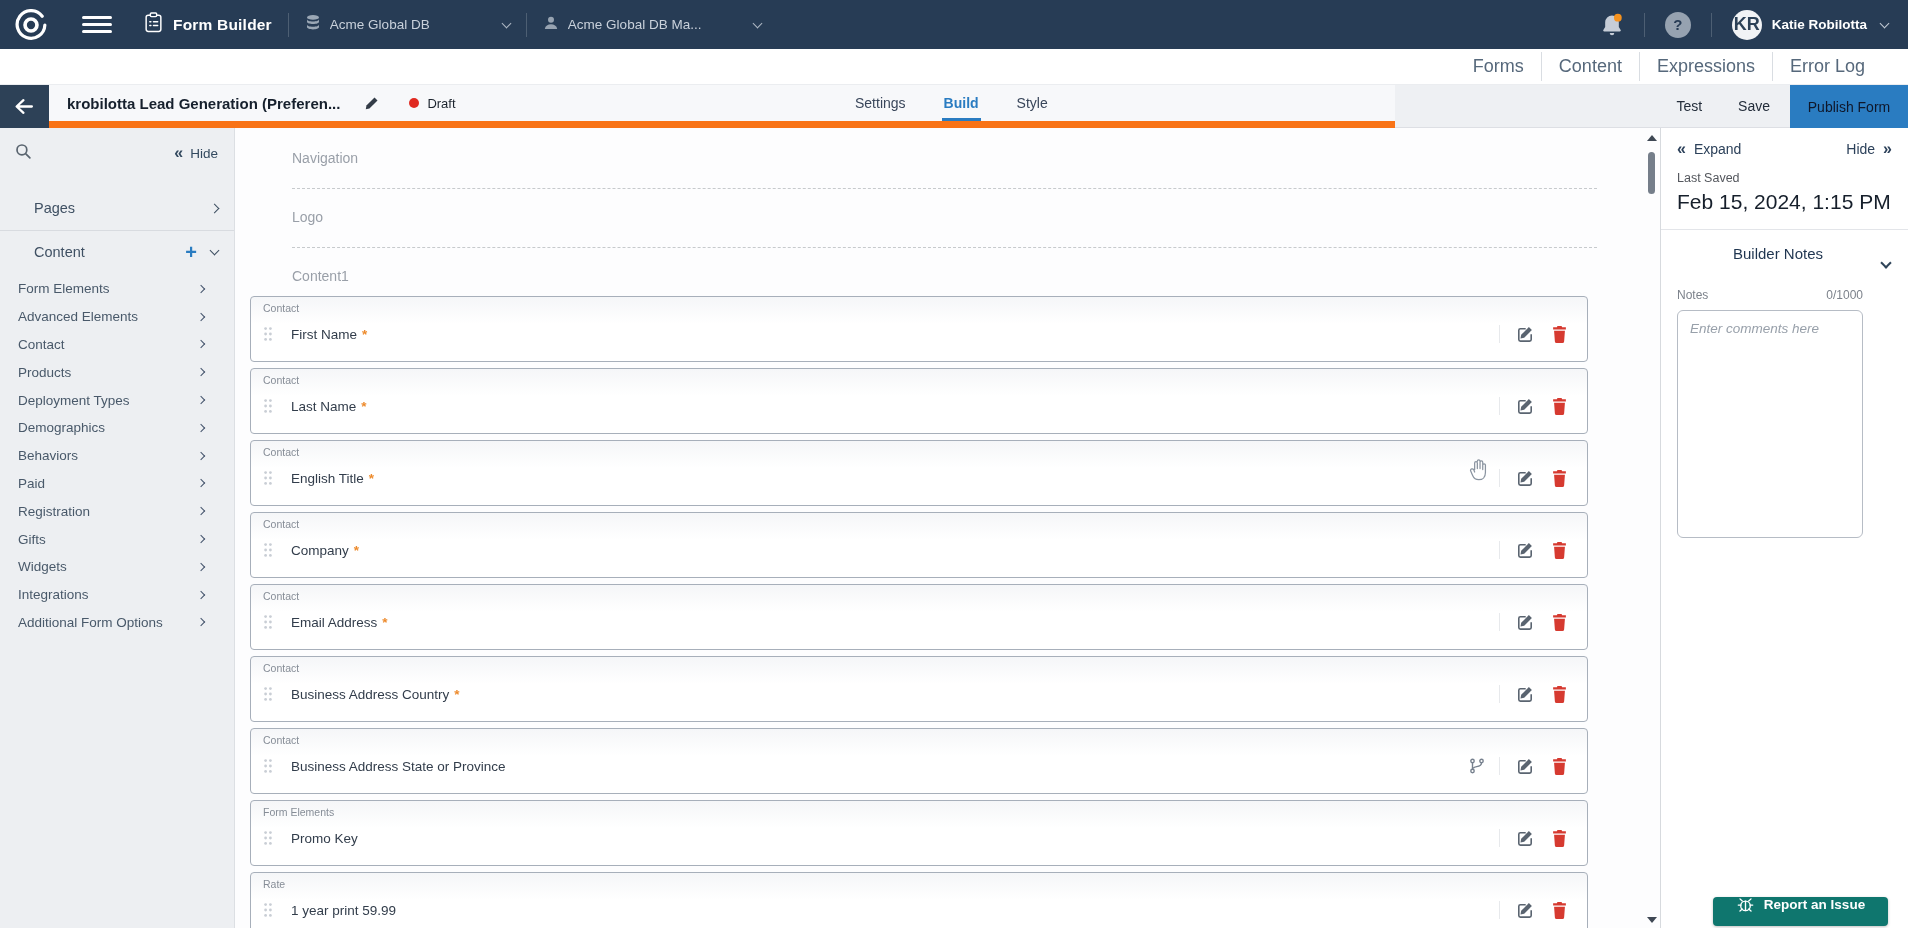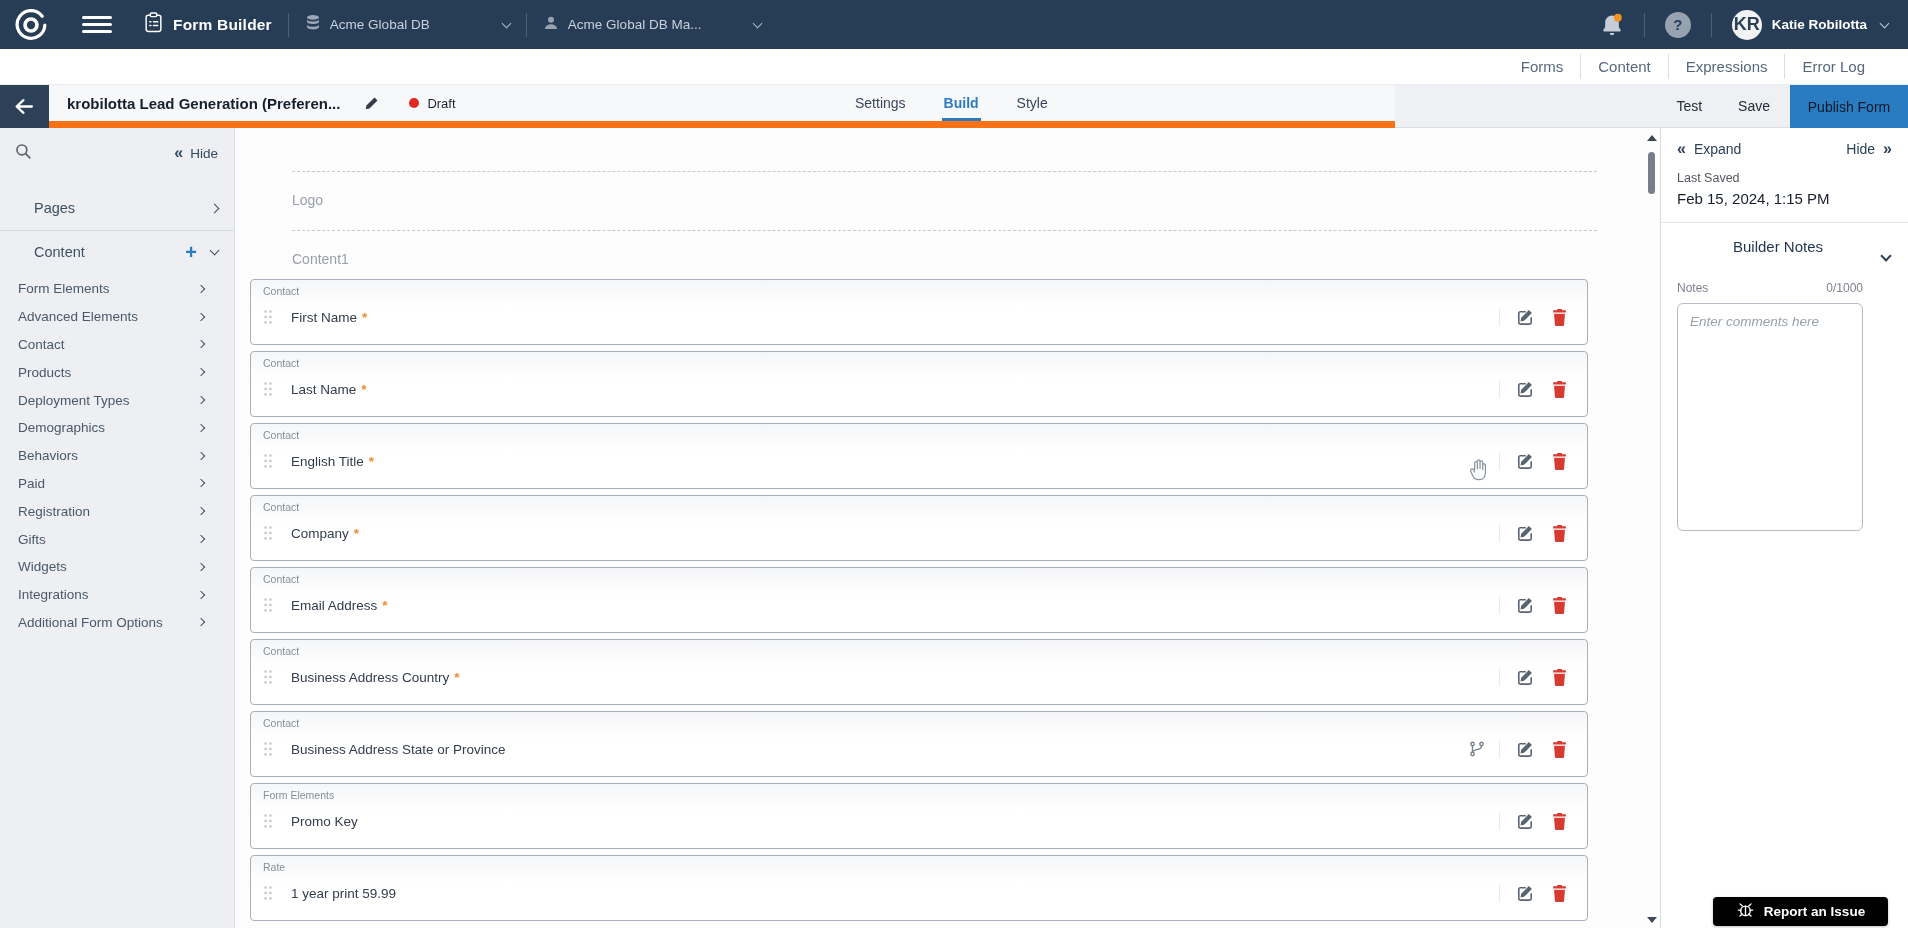--- a/index.html
+++ b/index.html
@@ -30,21 +30,21 @@
   .tn-avatar { width:30px; height:30px; border-radius:50%; background:#f1f3f5; color:#2c4157; font-size:18px;
                font-weight:700; display:flex; align-items:center; justify-content:center; }
   .tn-username { color:#fff; font-size:13.5px; font-weight:600; }
   .tn-user .chev { color:#c3cbd5; margin-left:4px; }
   .tn-right .tn-sep { margin:0 20px; }
 
   
   .subnav { position:absolute; left:0; top:49px; width:1908px; height:36px; background:#fff;
             display:flex; align-items:center; justify-content:flex-end; padding-right:26px;
             border-bottom:1px solid #ebedf0; }
-  .subnav a { font-size:15px; color:#56687b; text-decoration:none; padding:4px 17px; cursor:pointer; display:inline-block; }
+  .subnav a { font-size:18px; color:#56687b; text-decoration:none; padding:4px 17px; cursor:pointer; display:inline-block; }
   .subnav a + a { border-left:0; }
   .subnav .sn-item { border-left:1px solid #d9dde2; }
   .subnav .sn-item:first-child { border-left:none; }
 
   
   .titlebar { position:absolute; left:0; top:85px; width:1908px; height:43px; display:flex; }
   .tb-back { width:49px; height:43px; background:#2d4157; display:flex; align-items:center; justify-content:center; cursor:pointer; flex:none; }
   .tb-main { flex:1; position:relative; display:flex; align-items:center; background:#f7f8fa;
              border-bottom:7px solid #f97316; padding-left:18px; }
   .tb-title { font-size:15px; font-weight:700; color:#16202d; }
@@ -110,36 +110,36 @@
 
   .hand-cursor { position:absolute; left:1466px; top:458px; pointer-events:none; }
 
   
   .rightpanel { position:absolute; left:1660px; top:128px; width:248px; bottom:0; background:#fff;
                 border-left:1px solid #d7dade; padding-top:13px; }
   .rp-head { display:flex; align-items:center; padding:0 16px; color:#2c415a; font-size:14px; }
   .rp-expand { display:flex; align-items:center; gap:8px; cursor:pointer; }
   .rp-hide { margin-left:auto; display:flex; align-items:center; gap:8px; cursor:pointer; }
   .rp-saved-label { margin:14px 16px 0; font-size:12.5px; color:#53565c; }
-  .rp-saved-value { margin:5px 16px 0; font-size:15px; color:#161f2b; }
+  .rp-saved-value { margin:5px 16px 0; font-size:21px; color:#161f2b; }
   .rp-div { border-top:1px solid #e3e5e9; margin-top:15px; }
   .rp-notes-head { display:flex; align-items:center; margin:15px 18px 0 5px; cursor:pointer;flex-direction:column; }
   .rp-notes-title { font-size:15px; color:#1f3550; }
   .rp-notes-head .chev { margin-left:auto; width:8px; height:8px; border-width:2px; color:#2f4459; }
   .rp-notes-meta { display:flex; margin:21px 16px 0; width:186px; }
   .rp-notes-label { font-size:12px; color:#7c828b; }
   .rp-notes-counter { margin-left:auto; font-size:12px; color:#7c828b; }
   .rp-textarea { display:block; margin:8px 16px 0; width:186px; height:228px; border:1px solid #b6bcc5;
                  border-radius:6px; padding:10px 12px; font-size:13.5px; color:#333; resize:none; outline:none;
                  font-family:"Liberation Sans","DejaVu Sans",sans-serif; }
   .rp-textarea::placeholder { color:#98a0aa; font-style:italic; }
 
   
-  .report-btn { position:absolute; left:1713px; top:897px; width:175px; height:29px; background:#000000;
-                border-radius:4px; display:flex; align-items:center; justify-content:center; gap:9px;
+  .report-btn { position:absolute; left:1713px; top:897px; width:175px; height:29px; background:#0f766e;
+                border-radius:4px; display:flex; align-items:flex-start; justify-content:center; gap:9px;
                 color:#fff; font-size:13.5px; font-weight:700; cursor:pointer; box-shadow:0 1px 3px rgba(0,0,0,.25); }
 </style>
 </head>
 <body>
 
 <header class="topnav">
   <div class="tn-logo">
     <svg width="32" height="32" viewBox="0 0 30 30" fill="none">
       <circle cx="15" cy="15" r="5.6" stroke="#fff" stroke-width="3.4"></circle>
       <path d="M25.5 6.8A13 13 0 1 0 28 15" stroke="#fff" stroke-width="3" stroke-linecap="round"></path>
@@ -320,20 +320,21 @@
     </div>
       <div class="sb-item">
       <span class="sb-item-label">Additional Form Options</span>
       <span class="chev"></span>
     </div>
     </div>
 </aside>
 
 <main class="canvas">
   <div class="canvas-inner">
+    <div class="section-label">Navigation</div>
     <div class="dashed"></div>
     <div class="section-label">Logo</div>
     <div class="dashed"></div>
     <div class="section-label">Content1</div>
     <div class="cards">
 
     <div class="card">
         <div class="card-cat">Contact</div>
         <div class="card-row">
           <span class="drag-dots">

